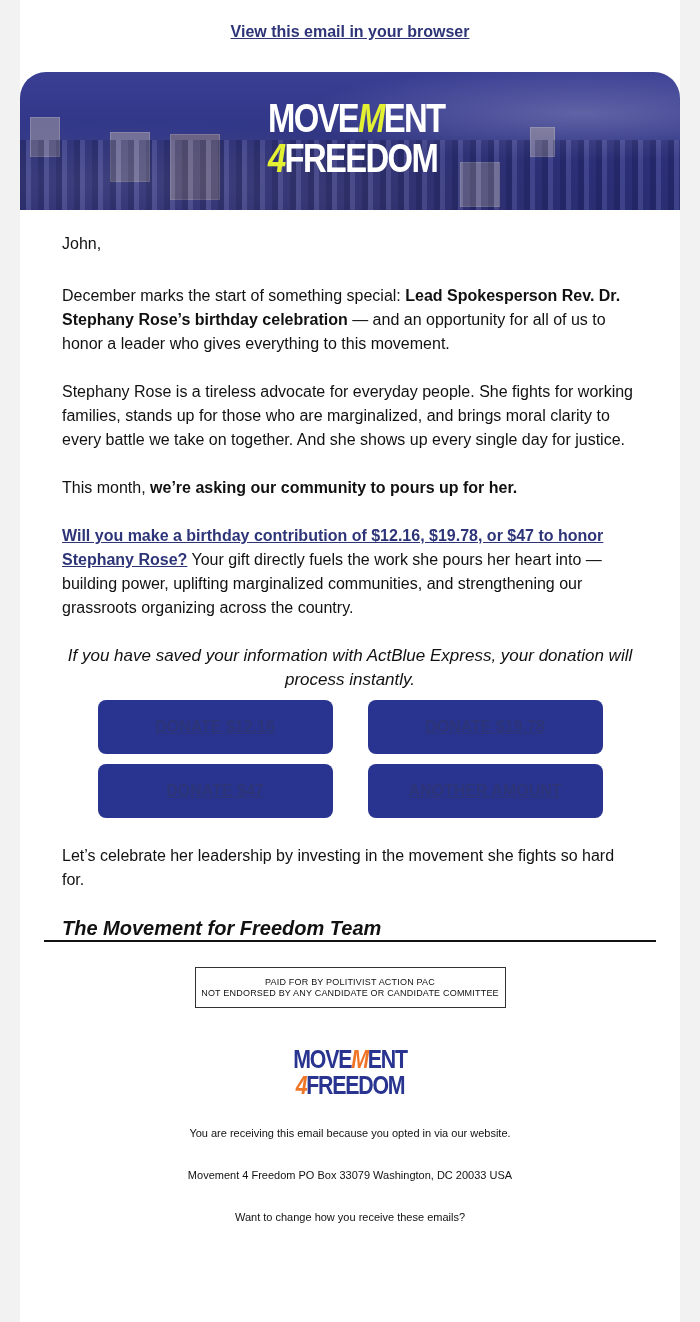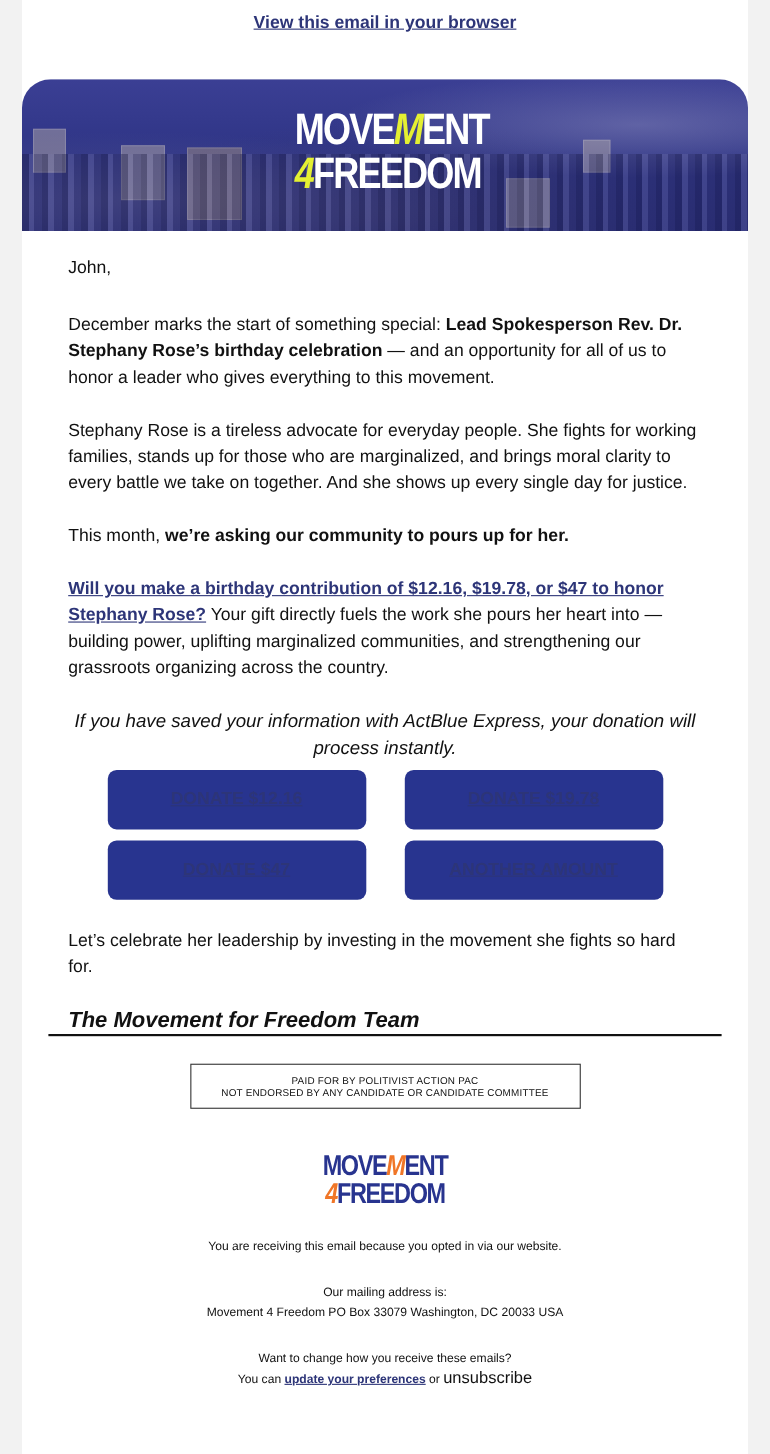--- a/index.html
+++ b/index.html
@@ -1,19 +1,19 @@
 <!DOCTYPE html>
 <html><head>
   <meta charset="utf-8">
   <style>
     * { box-sizing: border-box; margin: 0; padding: 0; }
     html, body { width: 700px; background: #f2f2f2; }
     body { font-family: "Liberation Sans", sans-serif; color: #111; }
     .wrap { width: 660px; margin: 0 auto; background: #fff; min-height: 1322px; position: relative; }
-    .view-browser { text-align: center; padding-top: 12px; height: 72px; }
+    .view-browser { text-align: center; padding-top: 23px; height: 72px; }
     .view-browser a { color: #2d3578; font-size: 16px; font-weight: bold; text-decoration: underline; }
     .hero { width: 660px; height: 138px; border-radius: 26px 26px 0 0; overflow: hidden; position: relative;
       background:
         radial-gradient(ellipse at 15% 80%, rgba(90,90,150,0.6), transparent 40%),
         radial-gradient(ellipse at 85% 30%, rgba(140,140,190,0.5), transparent 35%),
         radial-gradient(ellipse at 50% 90%, rgba(60,60,120,0.7), transparent 50%),
         linear-gradient(180deg, #3b3f94 0%, #2e3485 50%, #2a2f7c 100%); }
     .hero .crowd { position: absolute; left: 0; right: 0; bottom: 0; height: 70px;
       background: repeating-linear-gradient(90deg, rgba(20,20,60,0.35) 0 6px, rgba(120,120,170,0.25) 6px 11px, rgba(40,40,90,0.3) 11px 18px); }
     .hero .sign { position: absolute; background: rgba(190,180,170,0.45); border: 1px solid rgba(255,255,255,0.15); }
@@ -23,21 +23,21 @@
     .content { padding: 0 42px; font-size: 16px; line-height: 24px; color: #111; }
     .content p { margin-bottom: 24px; }
     .greeting { padding-top: 22px; margin-bottom: 28px !important; }
     .content a { color: #2d3578; font-weight: bold; text-decoration: underline; text-align: center; }
     .note { text-align: center; font-size: 17px; font-style: italic; color: #111; margin: 4px 0 8px; }
     .btns { display: grid; grid-template-columns: 235px 235px; column-gap: 35px; row-gap: 10px; justify-content: center; }
     .btn { display: flex; align-items: center; justify-content: center; height: 54px; background: #28348f; color: #fff; border-radius: 8px; font-weight: bold; font-size: 16px; }
     .closing { margin-top: 26px; }
     .sig { font-size: 20px; font-weight: bold; font-style: italic; margin-top: 8px; }
     .rule { margin: 0 24px; border-top: 2px solid #111; }
-    .paid { margin: 25px auto 0; width: 355px; border: 1px solid #333; text-align: center; font-size: 9px; line-height: 11px; padding: 9px 4px 8px; color: #111; letter-spacing: 0.2px; }
+    .paid { margin: 25px auto 0; width: 311px; border: 1px solid #333; text-align: center; font-size: 9px; line-height: 11px; padding: 9px 4px 8px; color: #111; letter-spacing: 0.2px; }
     .flogo { text-align: center; margin-top: 38px; }
     .flogo .l1, .flogo .l2 { font-weight: bold; color: #28348f; font-size: 26px; line-height: 26px; letter-spacing: -1.5px; display: block; transform: scaleX(0.82); }
     .flogo .acc { color: #f07627; font-style: italic; }
     .footer { text-align: center; font-size: 11px; line-height: 18px; color: #111; margin-top: 26px; }
     .footer .copy { font-style: italic; }
     .footer .gap { height: 24px; }
     .footer a { color: #2d3578; font-weight: bold; text-decoration: underline; }
     .footer .unsub { font-size: 15px; }
   </style>
 </head>
@@ -88,21 +88,17 @@
   </div>
 
   <div class="flogo">
     <span class="l1"><span>MOVE</span><span class="acc">M</span><span>ENT</span></span>
     <span class="l2"><span class="acc">4</span><span>FREEDOM</span></span>
   </div>
 
   <div class="footer">
     <div>You are receiving this email because you opted in via our website.</div>
     <div class="gap"></div>
-    <div>Our mailing address is:</div>
     <div>Movement 4 Freedom PO Box 33079 Washington, DC 20033 USA</div>
     <div class="gap"></div>
     <div>Want to change how you receive these emails?</div>
-    <div>
-      <span>You can </span><a href="#">update your preferences</a><span> or </span><span class="unsub">unsubscribe</span>
-    </div>
   </div>
 </div>
 
 </body></html>

